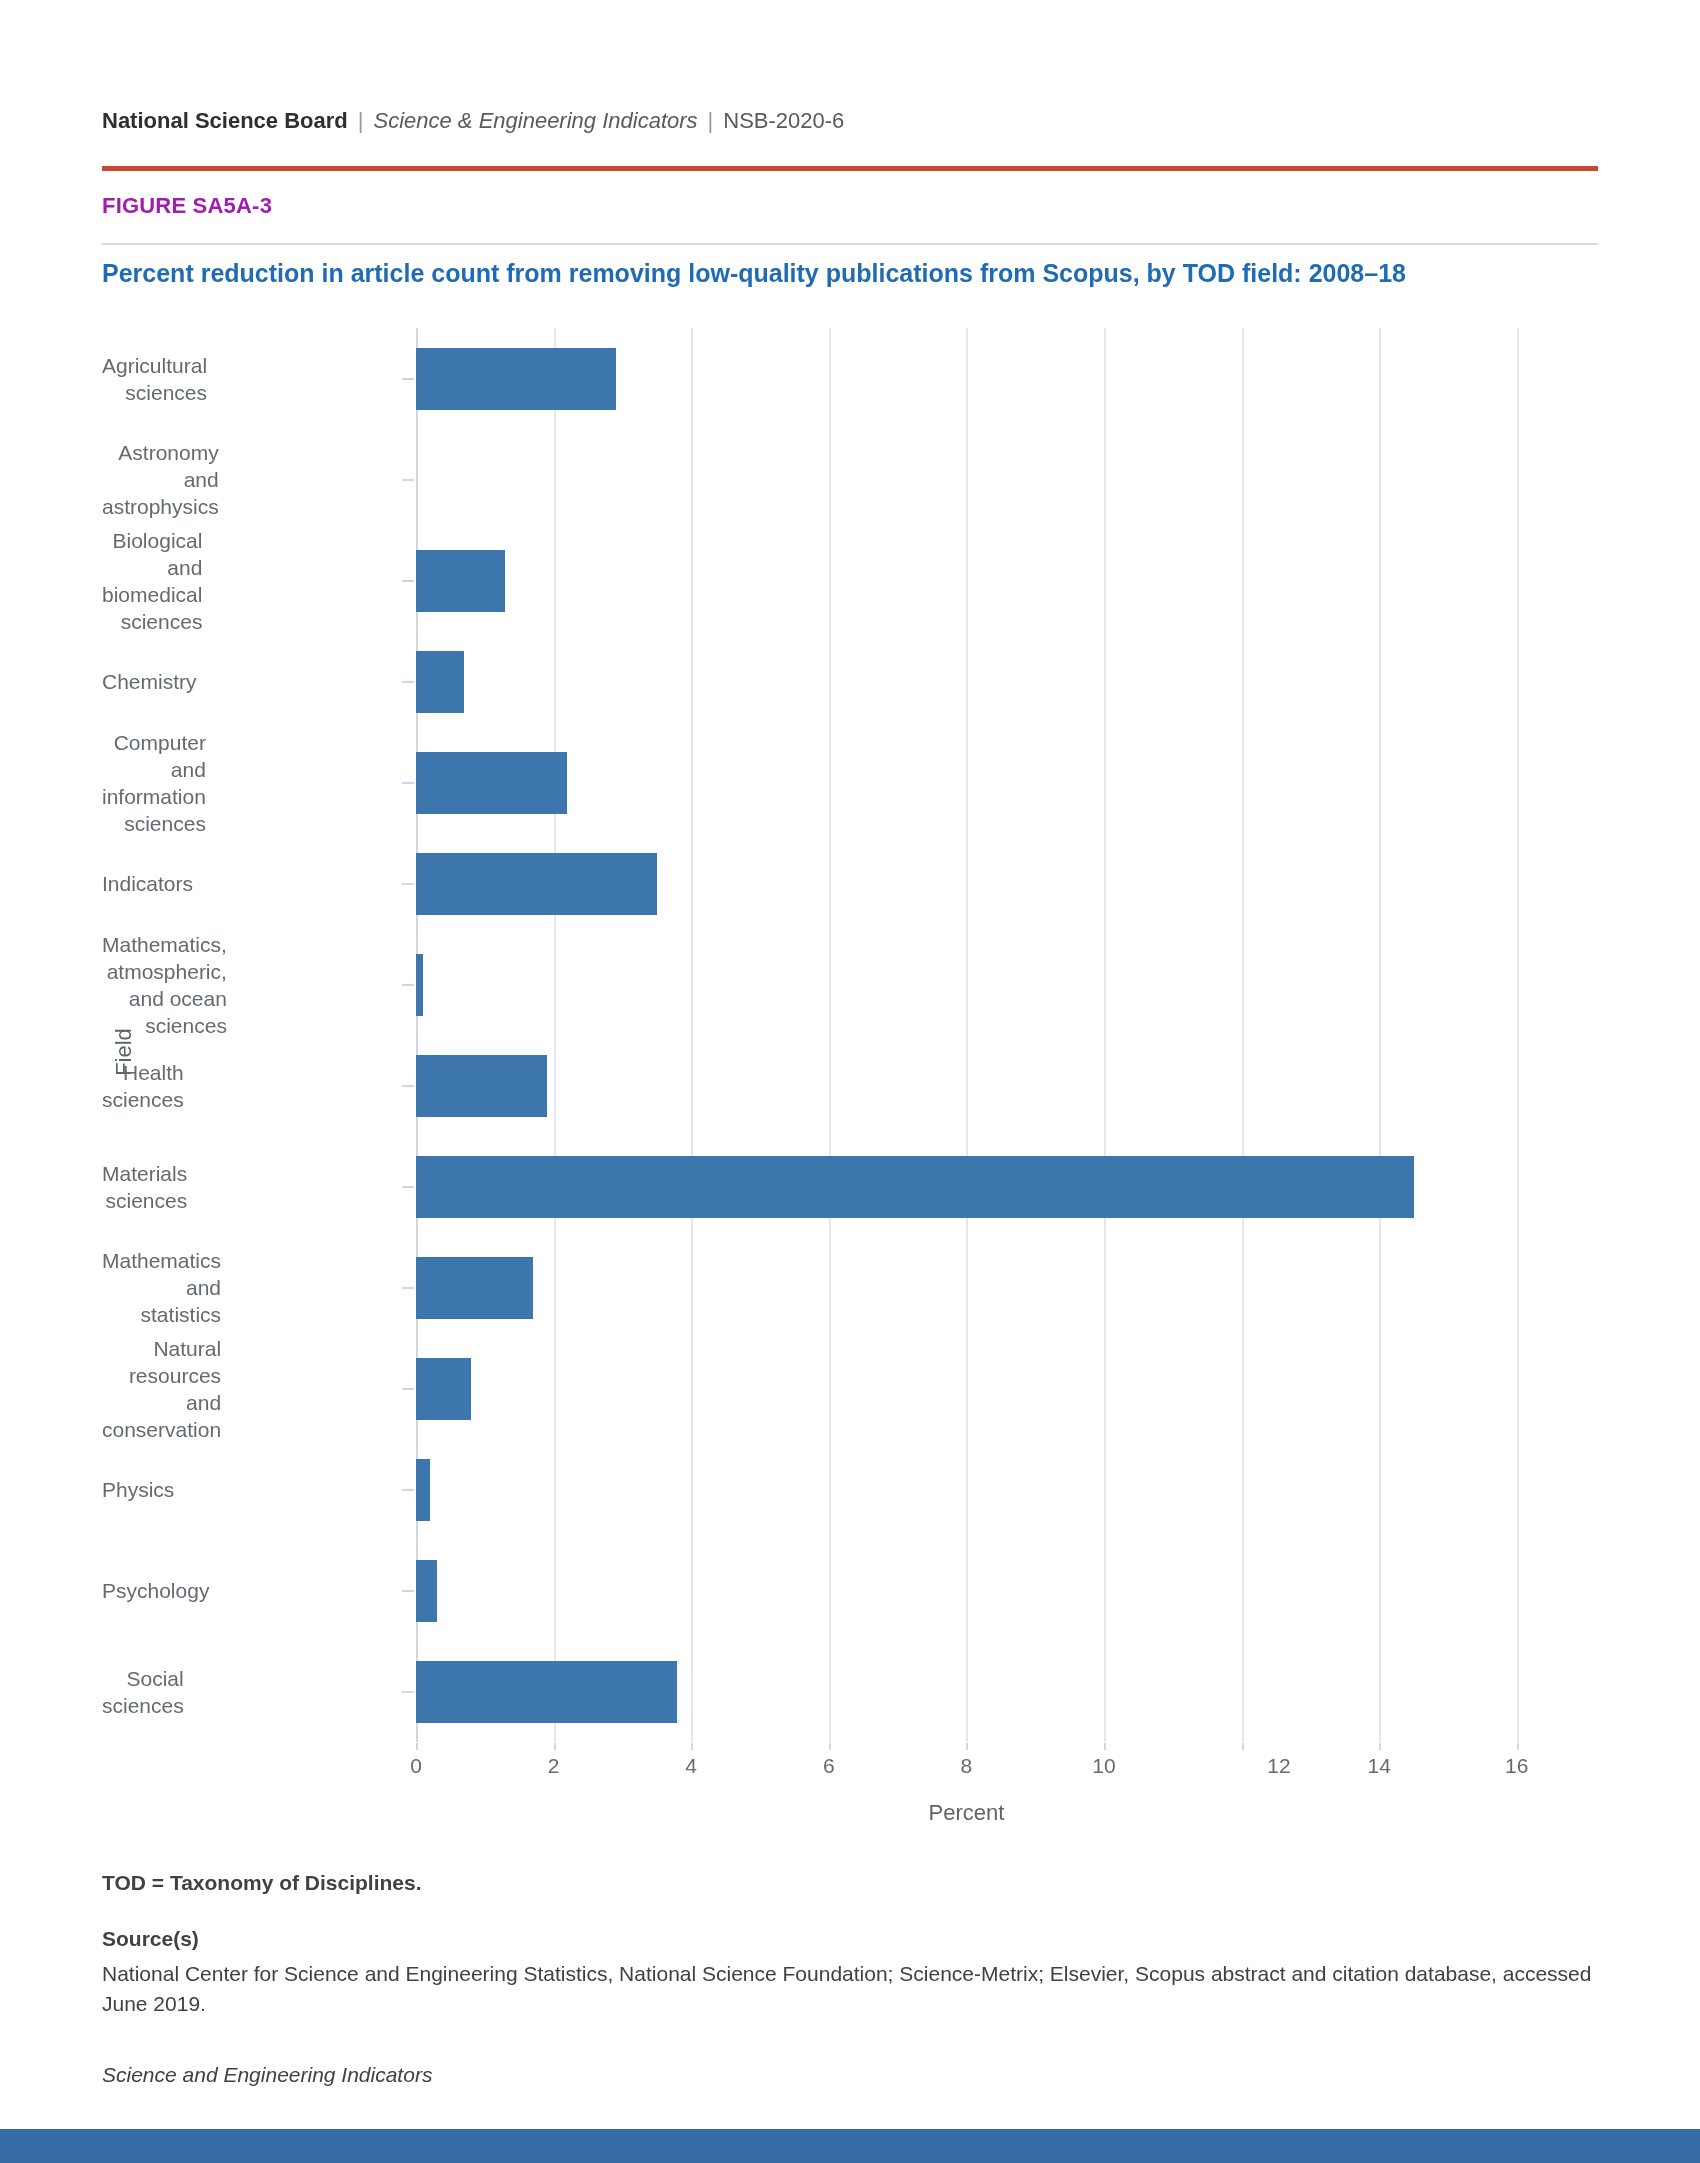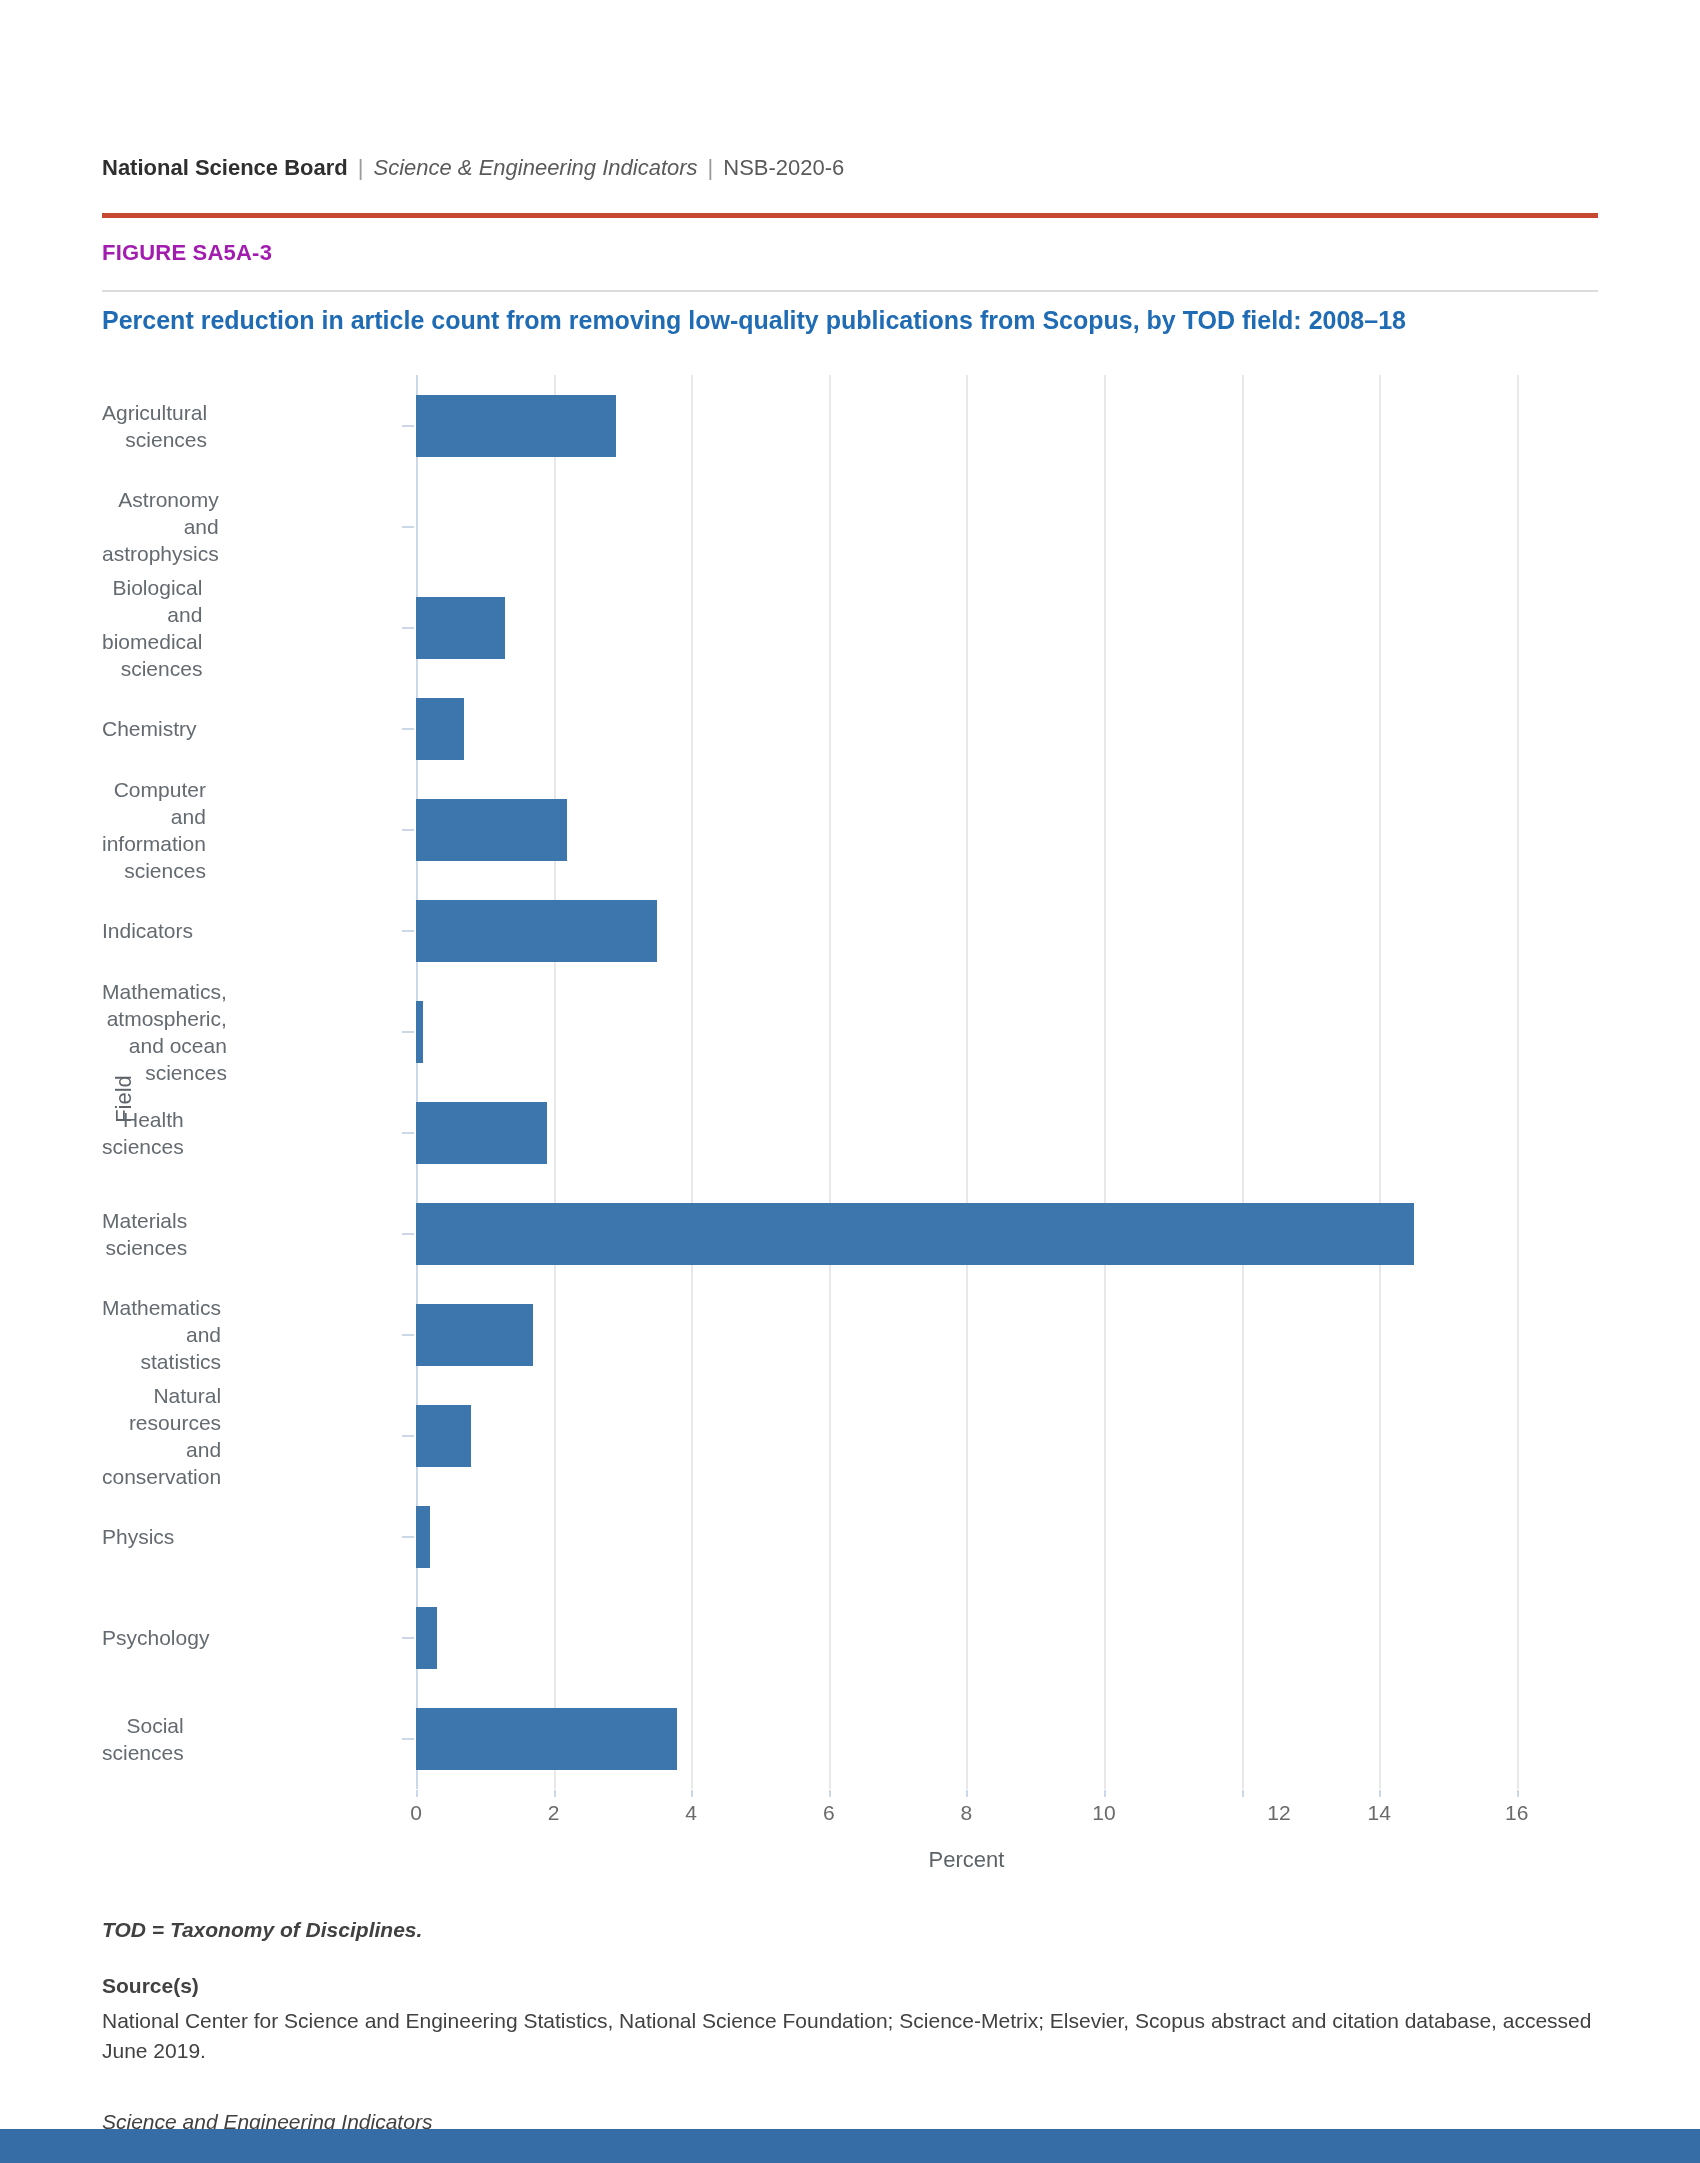--- a/index.html
+++ b/index.html
@@ -2,21 +2,21 @@
 <html><head>
 <meta charset="utf-8">
 <style>
   * { margin:0; padding:0; box-sizing:border-box; }
   html,body { background:#ffffff; }
   body { font-family:"Liberation Sans","DejaVu Sans",sans-serif; color:#414141; }
   .page { position:relative; width:1700px; height:2163px; background:#fff; overflow:hidden; }
   .content { margin:0 102px; }
 
   
-  .hdr { padding-top:108px; font-size:22px; color:#5a5a5a;margin-top:47px; }
+  .hdr { padding-top:108px; font-size:22px; color:#5a5a5a; }
   .hdr .brand { font-weight:bold; color:#2f2f2f; }
   .hdr .pub { font-style:italic; }
   .hdr .sep { color:#9a9a9a; padding:0 10px; }
 
   .rule { margin-top:32px; height:5px; background:#c64a31; }
 
   .figlabel { margin-top:22px; font-size:22px; font-weight:bold; color:#a21caf; letter-spacing:.2px; }
   .divider { margin-top:24px; height:2px; background:#dcdcdc; }
 
   .title { margin-top:14px; font-size:25px; font-weight:600; color:#1f6bb4; }
@@ -39,21 +39,21 @@
   .gridline.zero { background:#ccd8e8; }
 
   .xaxis { position:relative; margin-left:314px; height:34px; }
   .xtick-dash { position:absolute; top:1px; width:2px; height:7px; background:#ccd8e8; }
   .xtick-label { position:absolute; top:12px; transform:translateX(-50%); font-size:21px; color:#6a6a6a; }
   .xaxis-title { position:relative; margin-left:314px; margin-top:24px; font-size:22px; color:#5d6469; }
   .xaxis-title span { position:absolute; transform:translateX(-50%); }
 
   
   .notes { margin-top:92px; font-size:21px; line-height:1.45; color:#414141; }
-  .tod { font-weight:600;font-style:italic; }
+  .tod { font-weight:600; }
   .src-head { margin-top:26px; font-weight:bold; }
   .src-body { margin-top:4px; max-width:1496px; }
   .publine { margin-top:40px; font-style:italic; }
 
   .footer-band { position:absolute; left:0; right:0; bottom:0; height:34px; background:#376da6; }
 </style>
 </head>
 <body>
 
 <div class="page">

